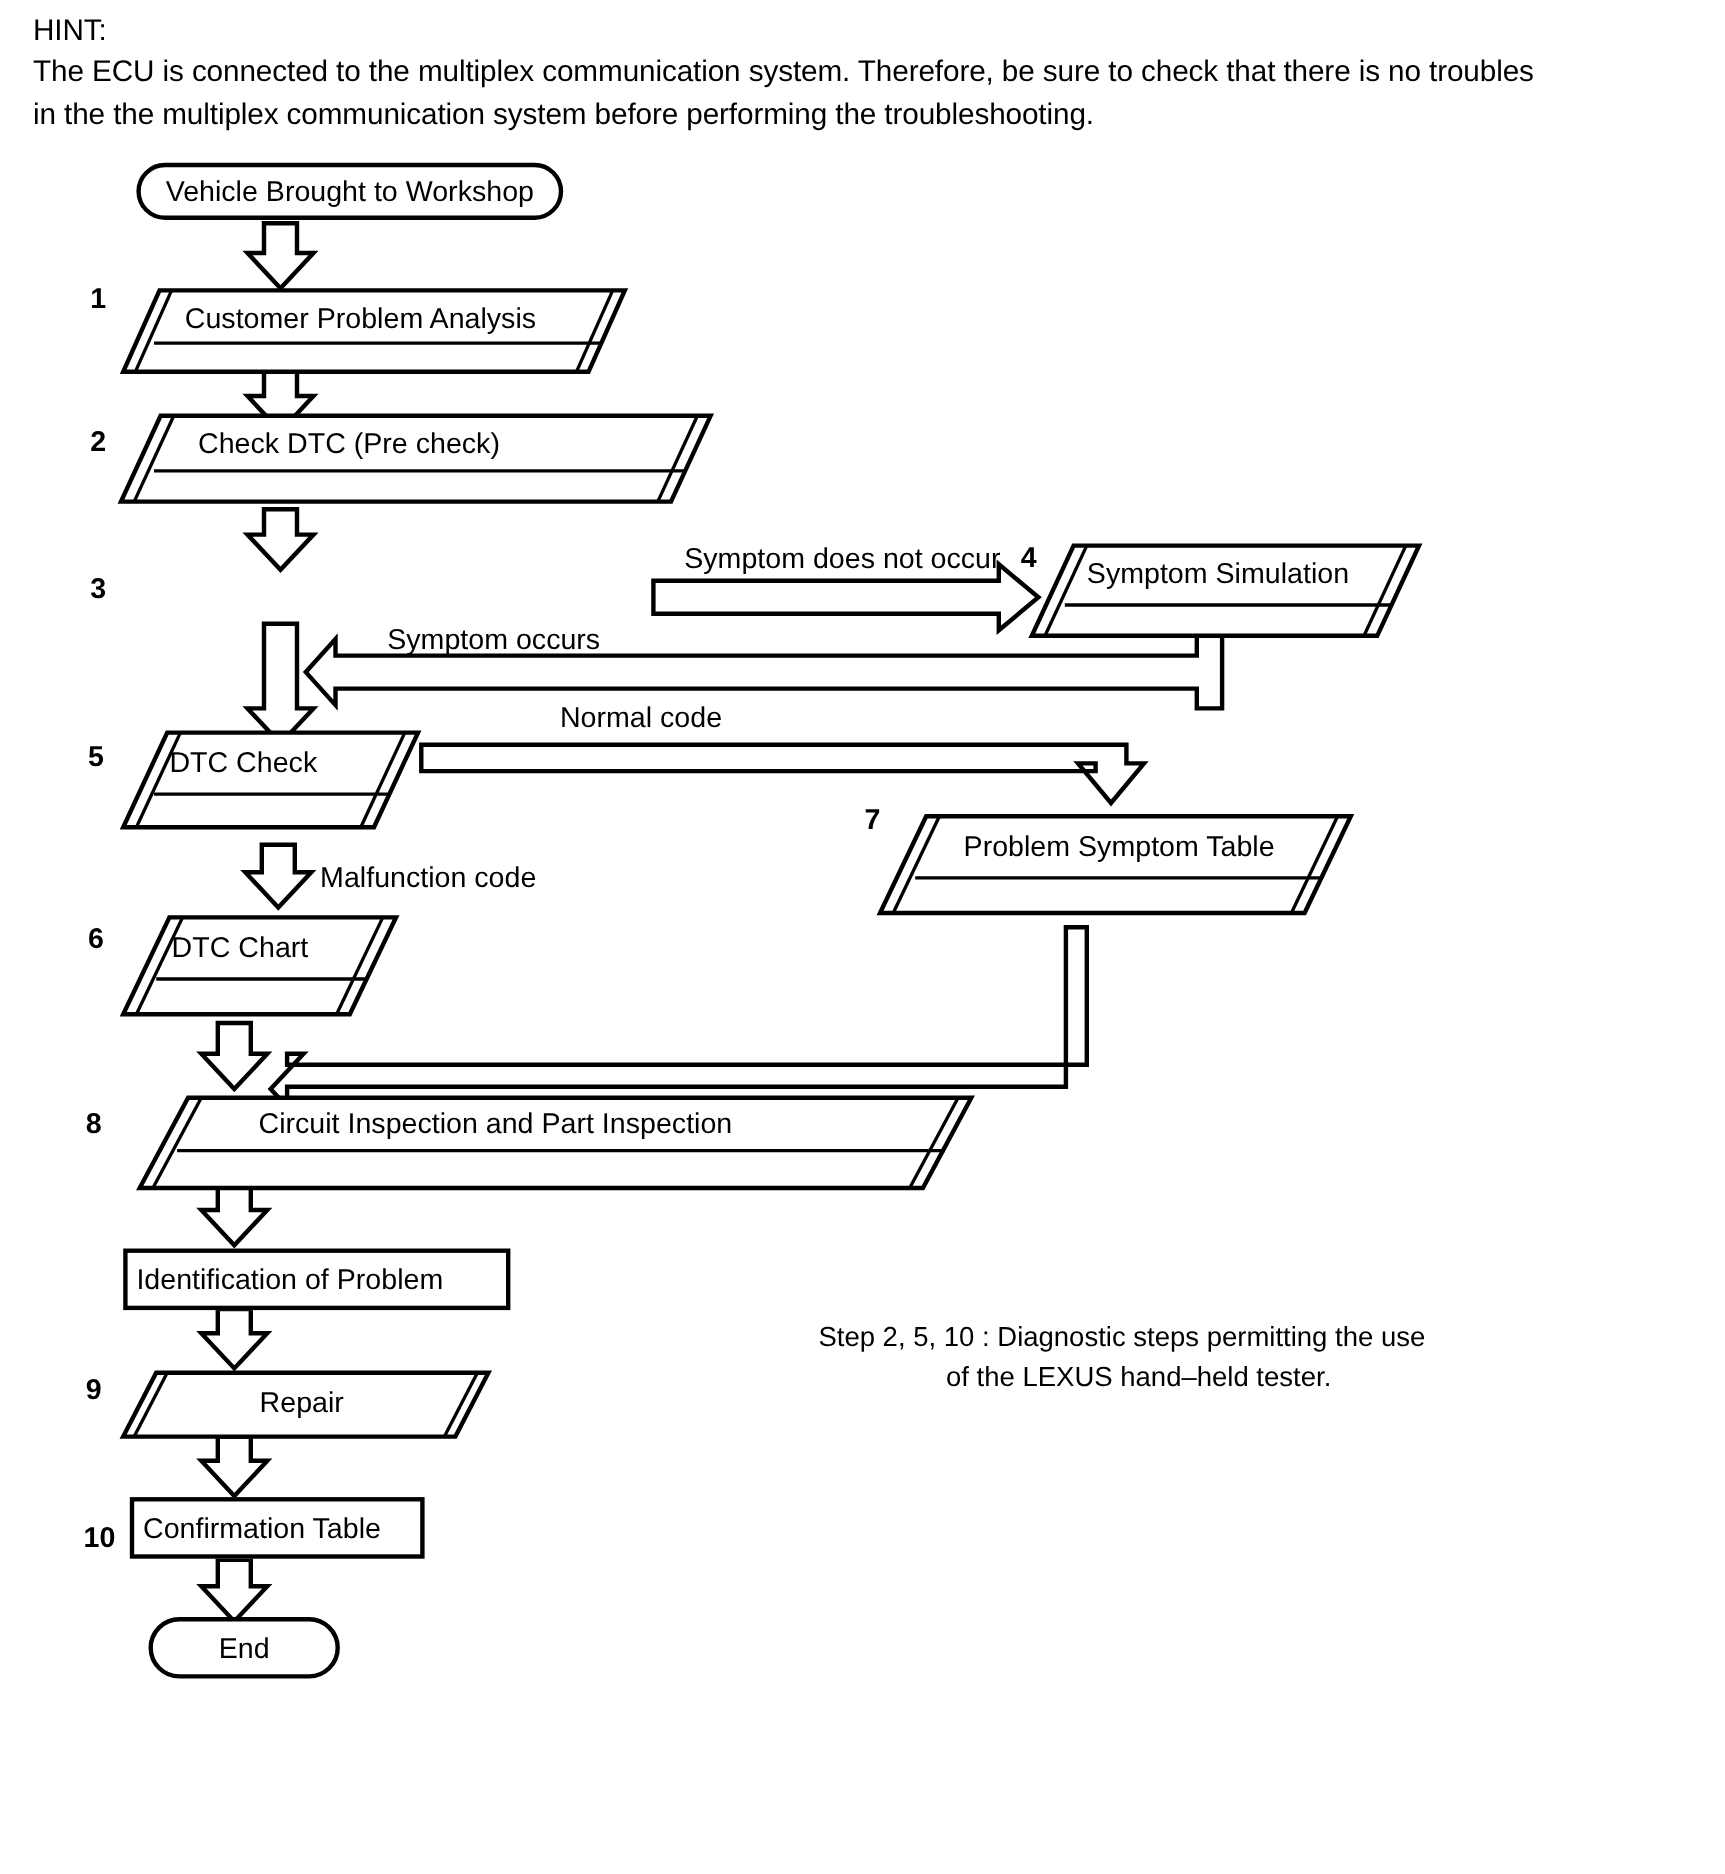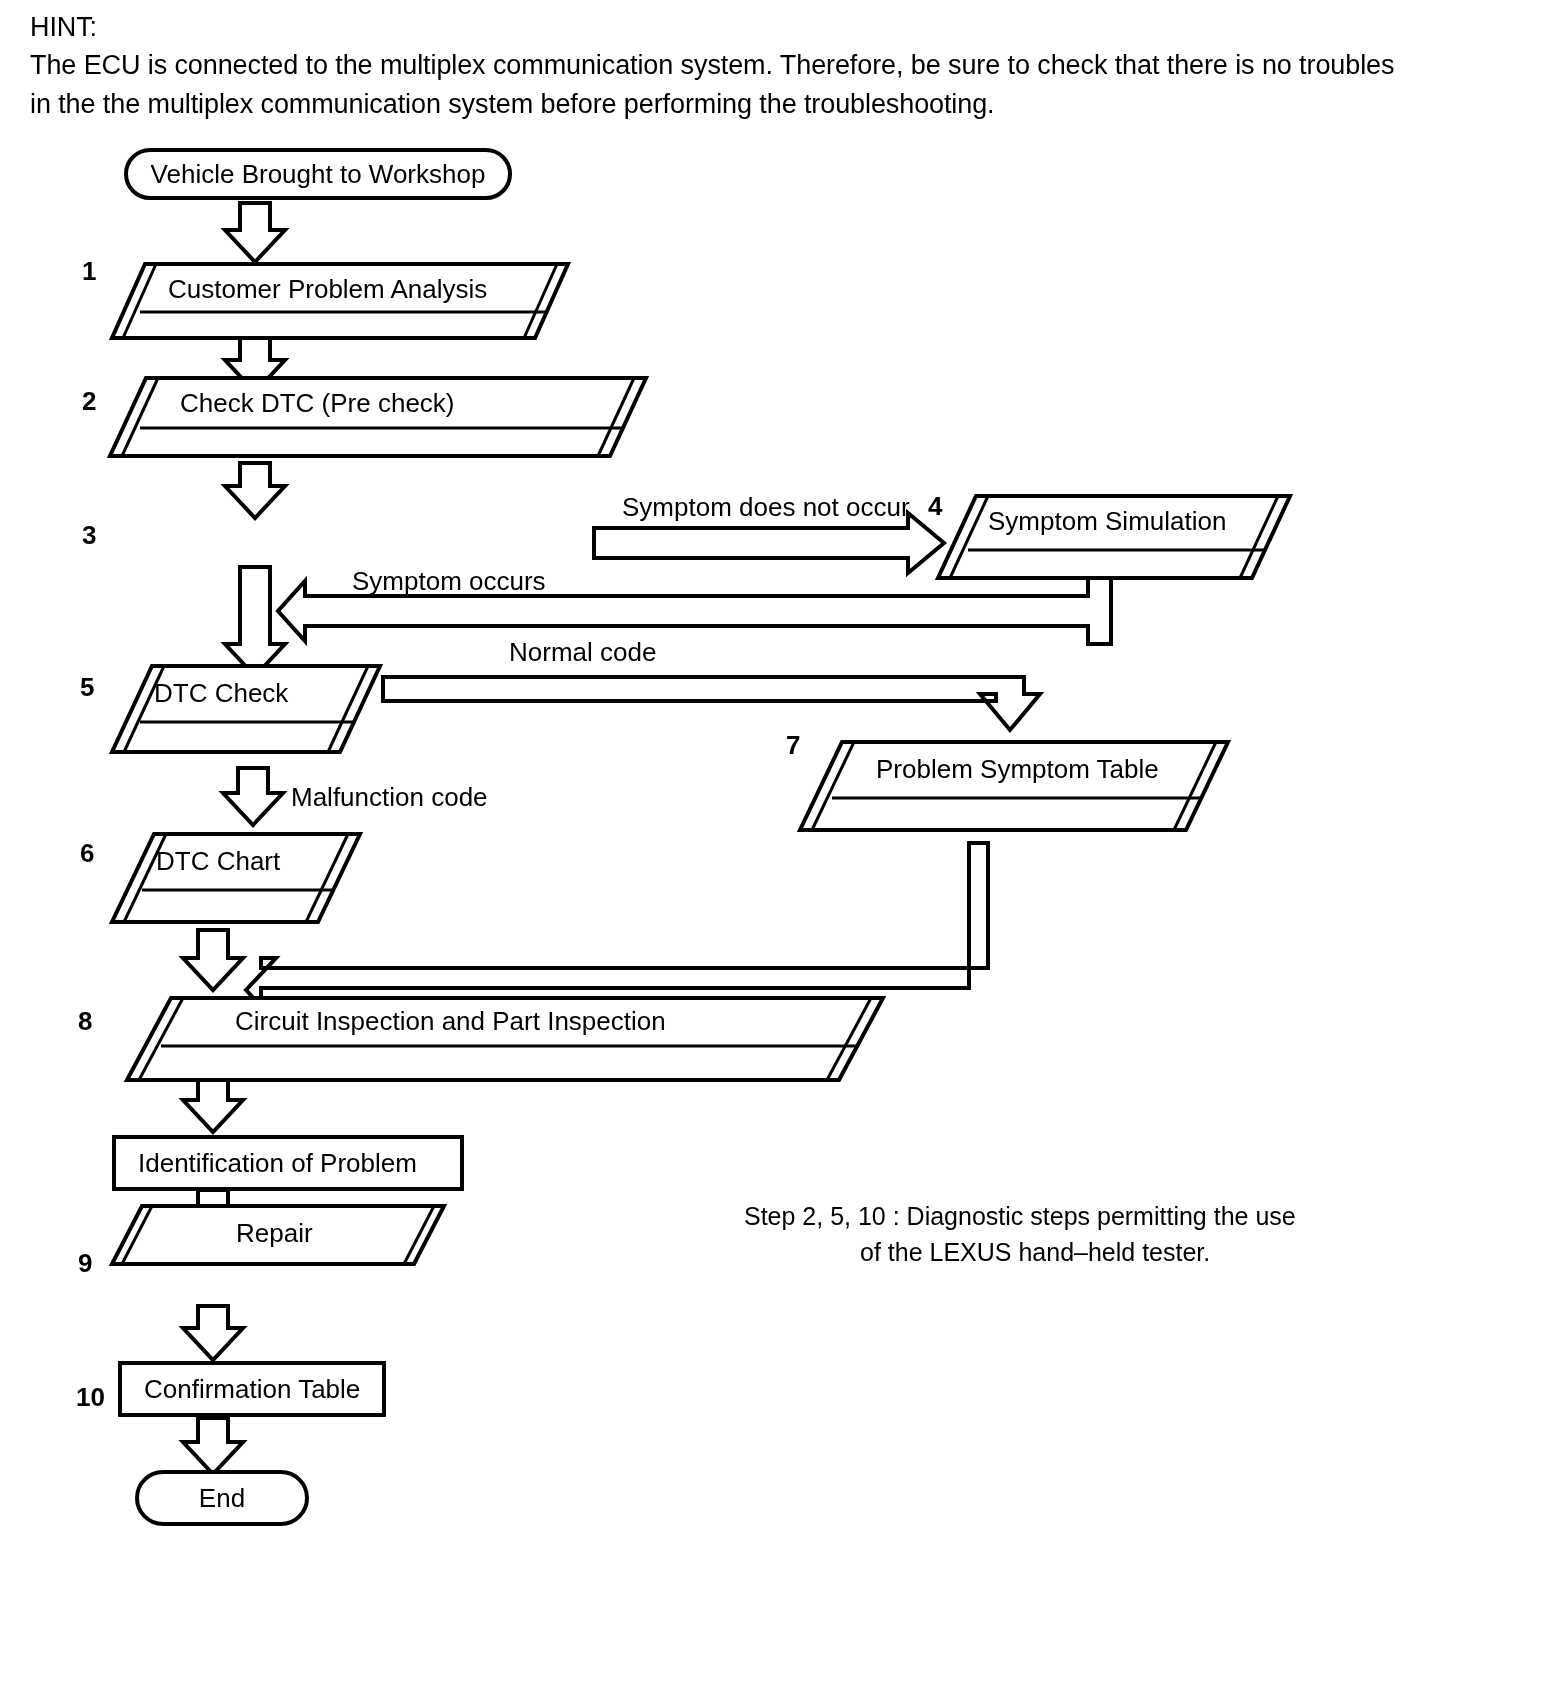--- a/index.html
+++ b/index.html
@@ -44,21 +44,21 @@
   .rect{
     position:absolute;
     border:4px solid #000;
     background:#fff;
     display:flex;
     align-items:center;
     font-size:26px;
     box-sizing:border-box;
   }
   .rect.center{justify-content:center;}
-  .rect.left{justify-content:flex-start;padding-left:22px;}
+  .rect.left{justify-content:flex-start;padding-left:8px;}
 
   
   
   .doc{position:absolute;}
   .doc svg{display:block;overflow:visible;}
   .doc .doc-label{
     position:absolute;
     font-size:26px;
     white-space:nowrap;
     line-height:1;
@@ -233,21 +233,21 @@
       <line x1="36" y1="50" x2="734" y2="50" stroke="#000" stroke-width="3"></line>
     </svg>
     <span class="doc-label" style="left:110px; top:12px;">Circuit Inspection and Part Inspection</span>
   </div>
 
   <div class="rect left" style="left:112px; top:1135px; width:352px; height:56px;">
     <span>Identification of Problem</span>
   </div>
 
   <div class="stepnum" style="left:78px; top:1250px;">9</div>
-  <div class="doc" style="left:110px; top:1204px;text-decoration:underline;">
+  <div class="doc" style="left:110px; top:1246px;text-decoration:underline;">
     <svg width="336" height="62" viewBox="0 0 336 62">
       <polygon points="32,2 334,2 304,60 2,60" fill="#fff" stroke="#000" stroke-width="4"></polygon>
       <line x1="42" y1="2" x2="12" y2="60" stroke="#000" stroke-width="3"></line>
       <line x1="324" y1="2" x2="294" y2="60" stroke="#000" stroke-width="3"></line>
     </svg>
     <span class="doc-label" style="left:126px; top:16px;">Repair</span>
   </div>
 
   <div class="stepnum" style="left:76px; top:1344px;margin-top:40px;">10</div>
   <div class="rect left" style="left:118px; top:1361px; width:268px; height:56px;">

